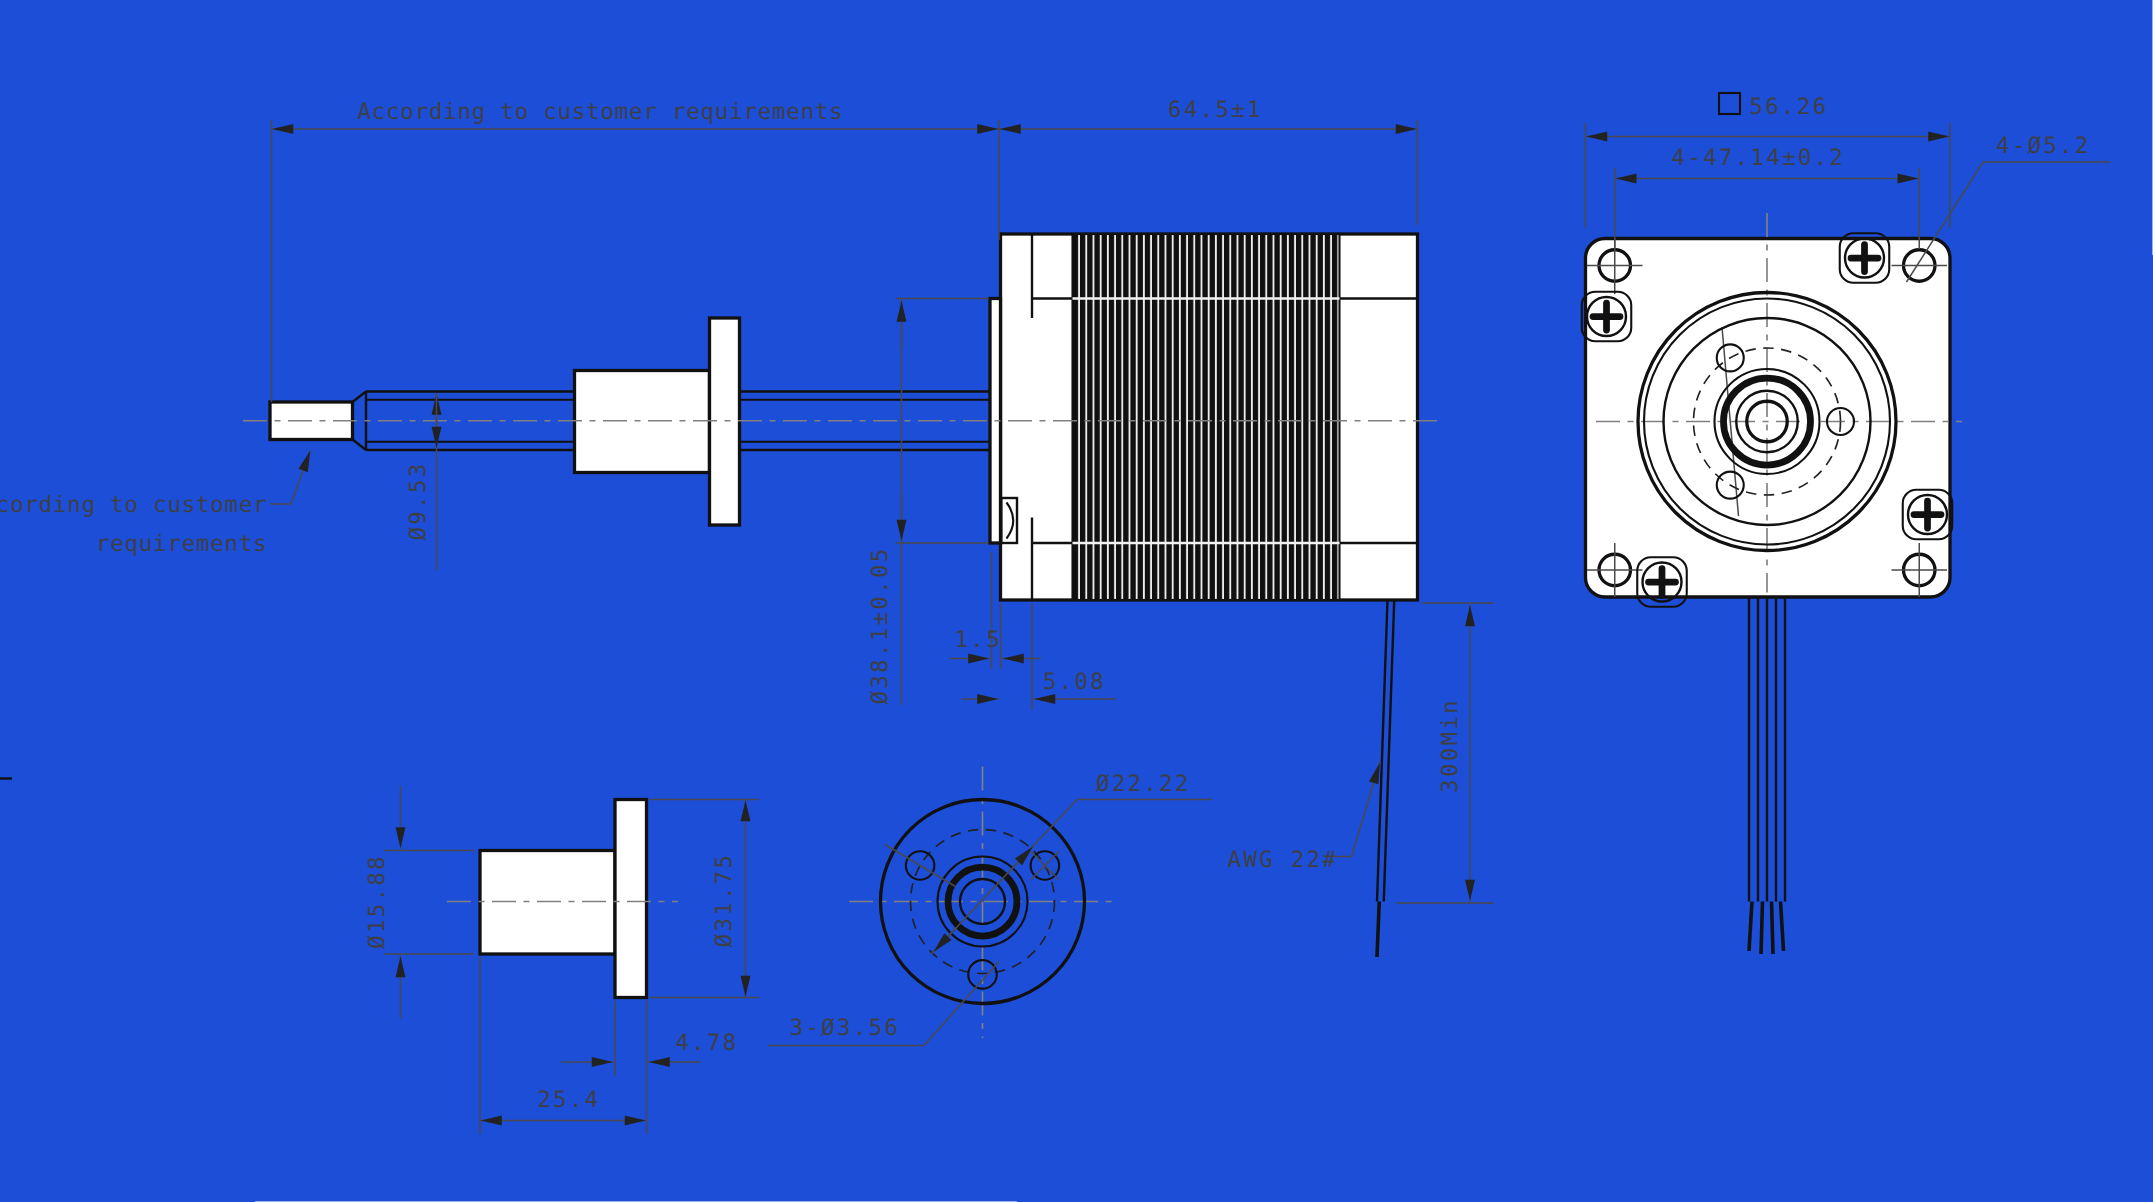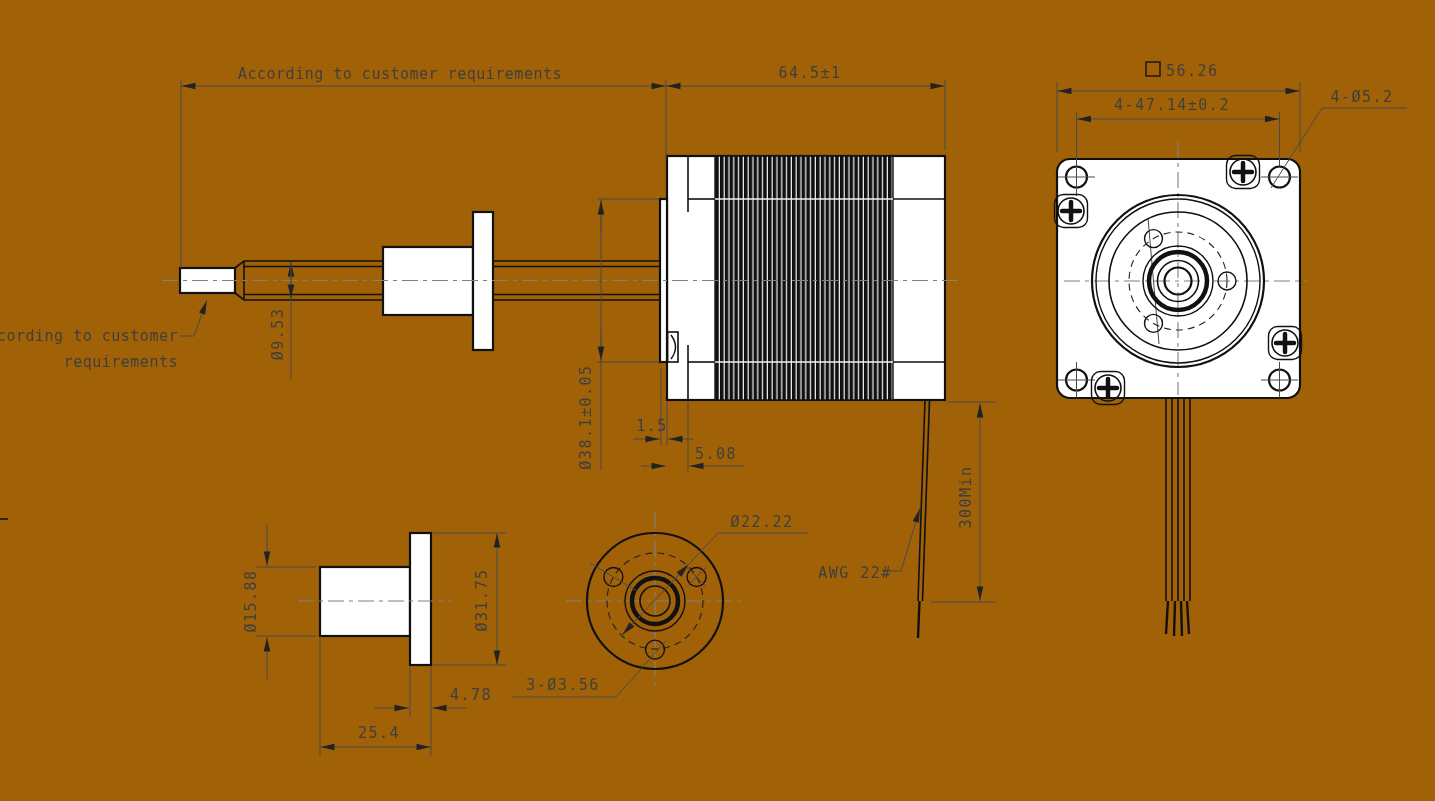--- a/index.html
+++ b/index.html
@@ -1,16 +1,16 @@
 <!DOCTYPE html>
 <html><head>
 <meta charset="utf-8">
 <style>
   html,body{margin:0;padding:0;background:#ffffff;}
-  #stage{position:relative;width:1435px;height:801px;background:#a16207;overflow:hidden;
+  #stage{position:relative;width:1435px;height:801px;background:#1d4ed8;overflow:hidden;
          font-family:"DejaVu Sans Mono","Liberation Mono",monospace;}
   svg{display:block;}
   
   .o  {stroke:#111111;stroke-width:2.2;fill:none;}
   .ow {stroke:#111111;stroke-width:2.2;fill:#ffffff;}
   .o1 {stroke:#111111;stroke-width:1.4;fill:none;}
   .o16{stroke:#111111;stroke-width:1.6;fill:none;}
   
   .d  {stroke:#4a4a4a;stroke-width:1;fill:none;}
   

